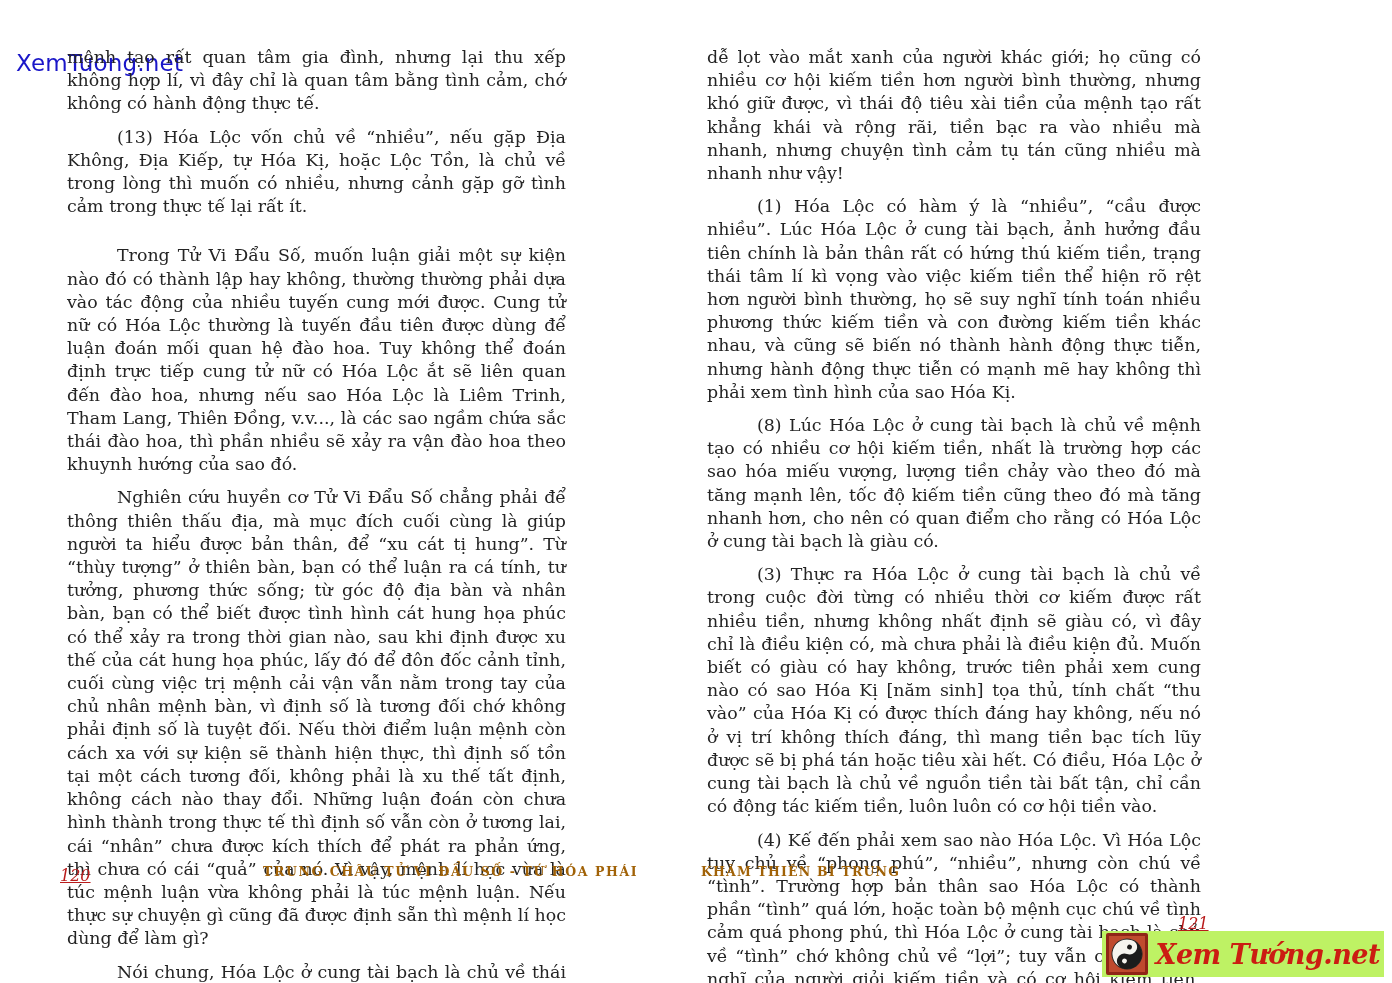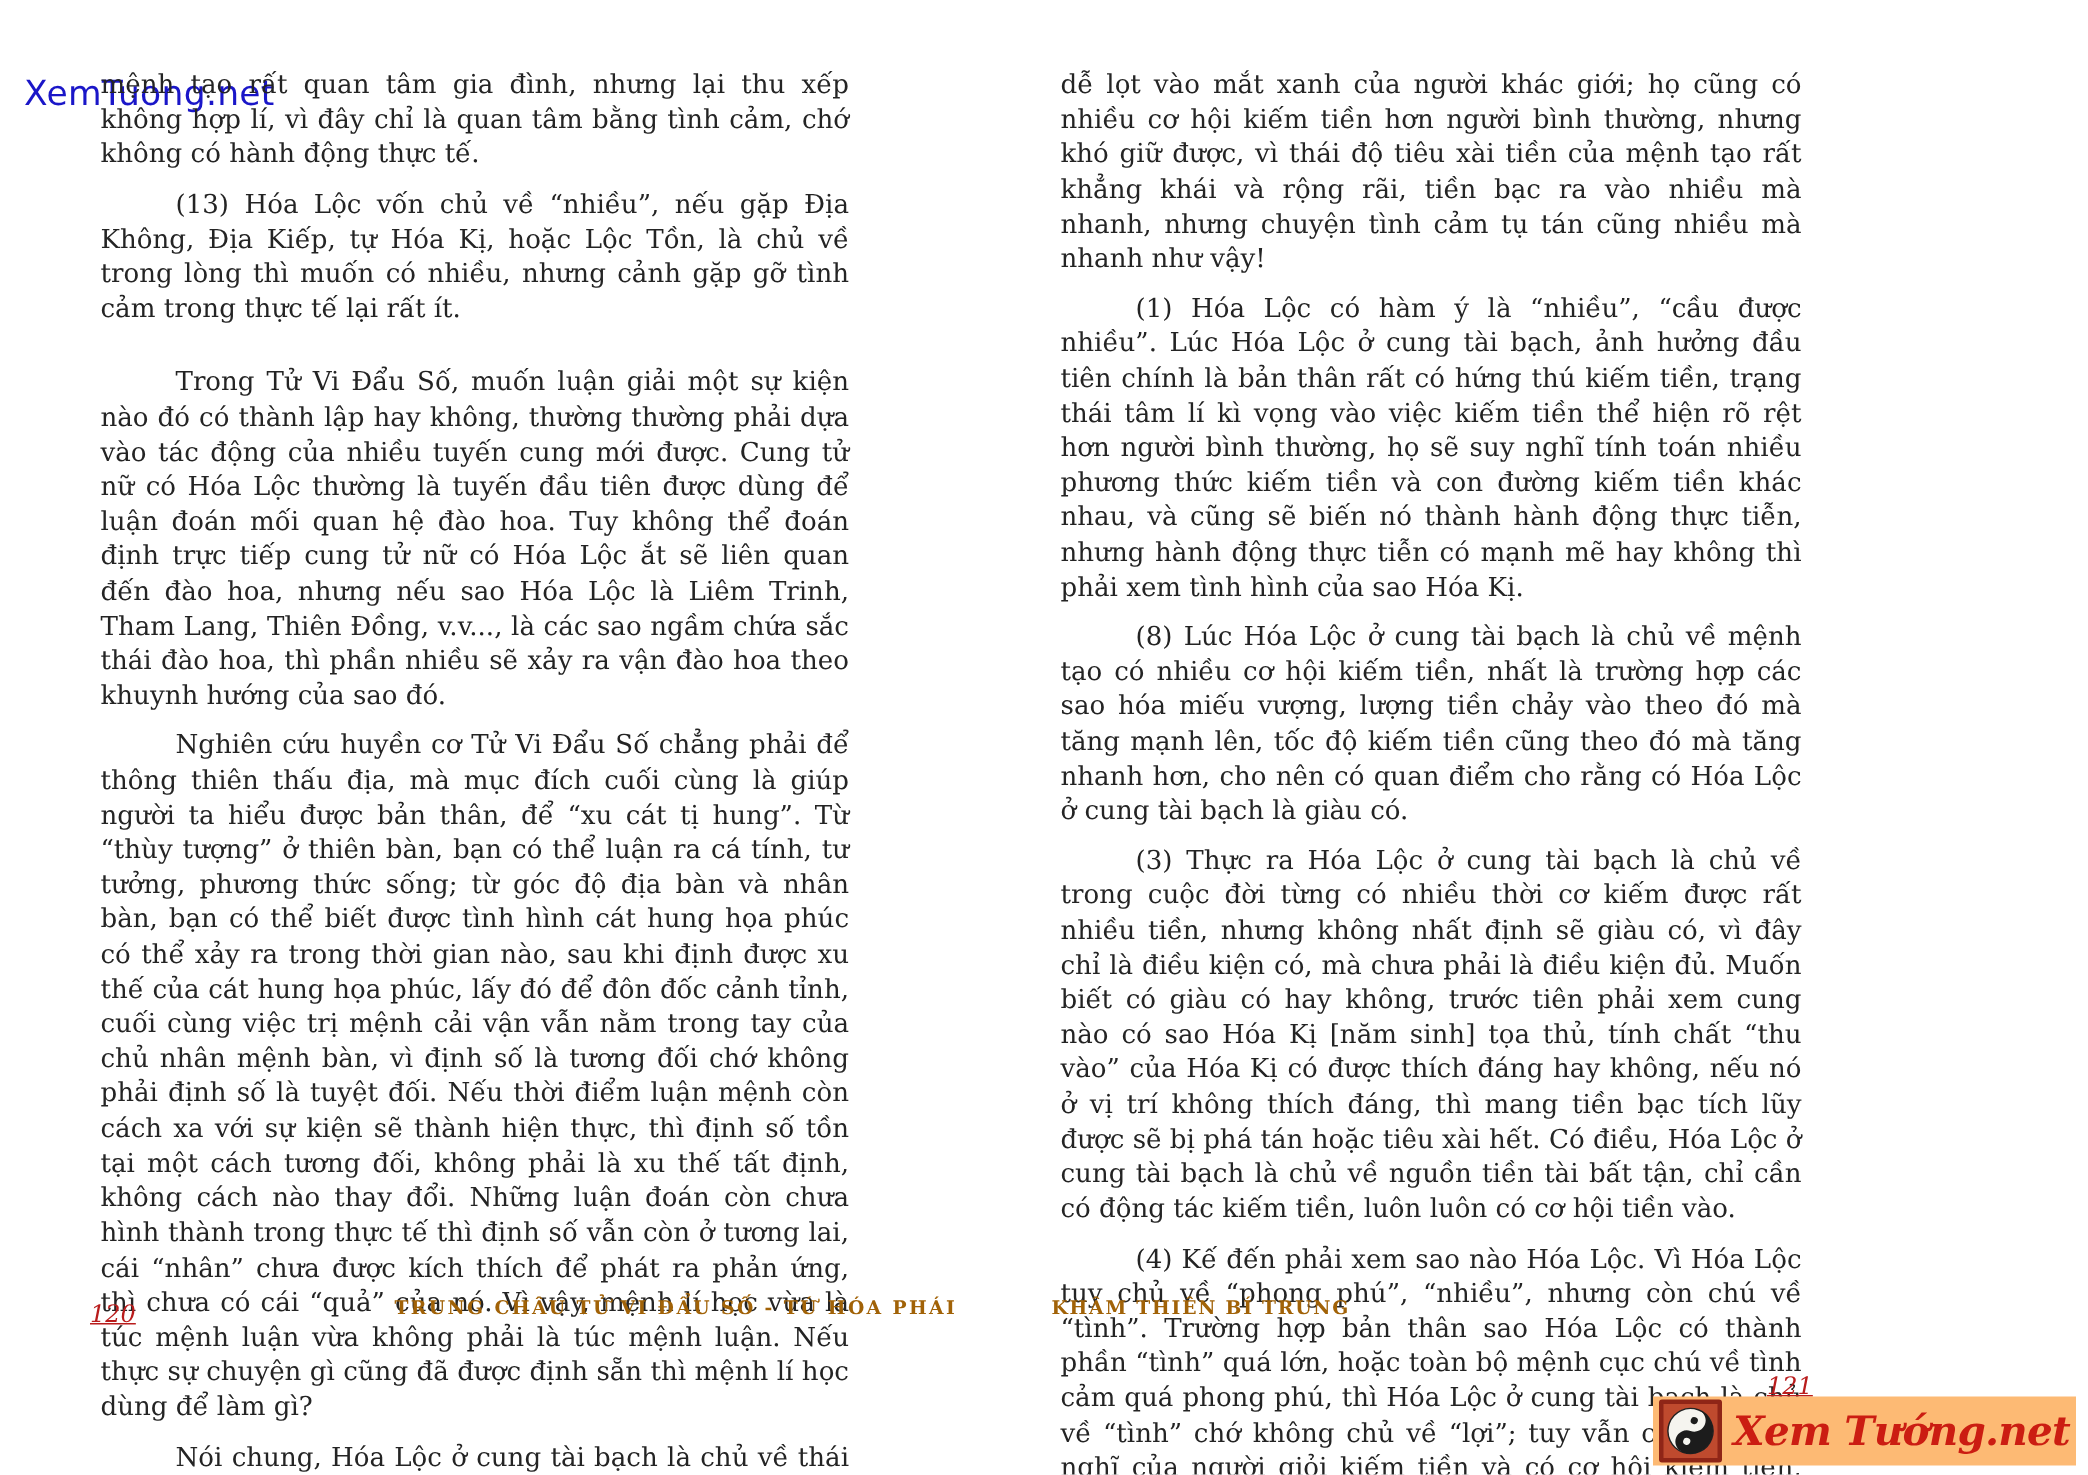--- a/index.html
+++ b/index.html
@@ -41,21 +41,21 @@
     position:absolute; top:864px;
     font-size:12.5px; letter-spacing:1.6px;
     color:#a16207; font-weight:bold;
     font-family:"DejaVu Serif","Liberation Serif",serif;
   }
   .running-title.left  { left:263px; }
   .running-title.right { left:701px; letter-spacing:1.2px; }
   .site-logo {
     position:absolute; right:8px; bottom:6px;
     display:flex; align-items:center; gap:7px;
-    background:#fdba74; padding:2px 4px;
+    background:#bef264; padding:2px 4px;
   }
   .logo-square {
     width:42px; height:42px;
     background:#bf4a2e;
     border:3px solid #8f2517;
     border-radius:2px;
     display:flex; align-items:center; justify-content:center;
     box-sizing:border-box;
   }
   .logo-text {

